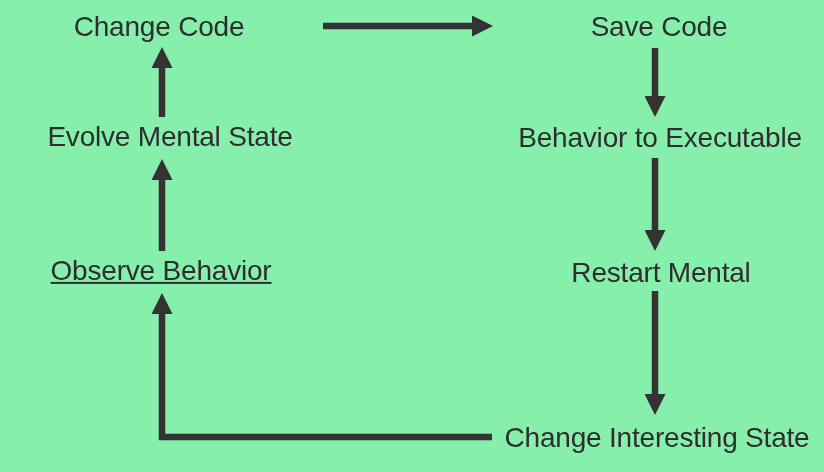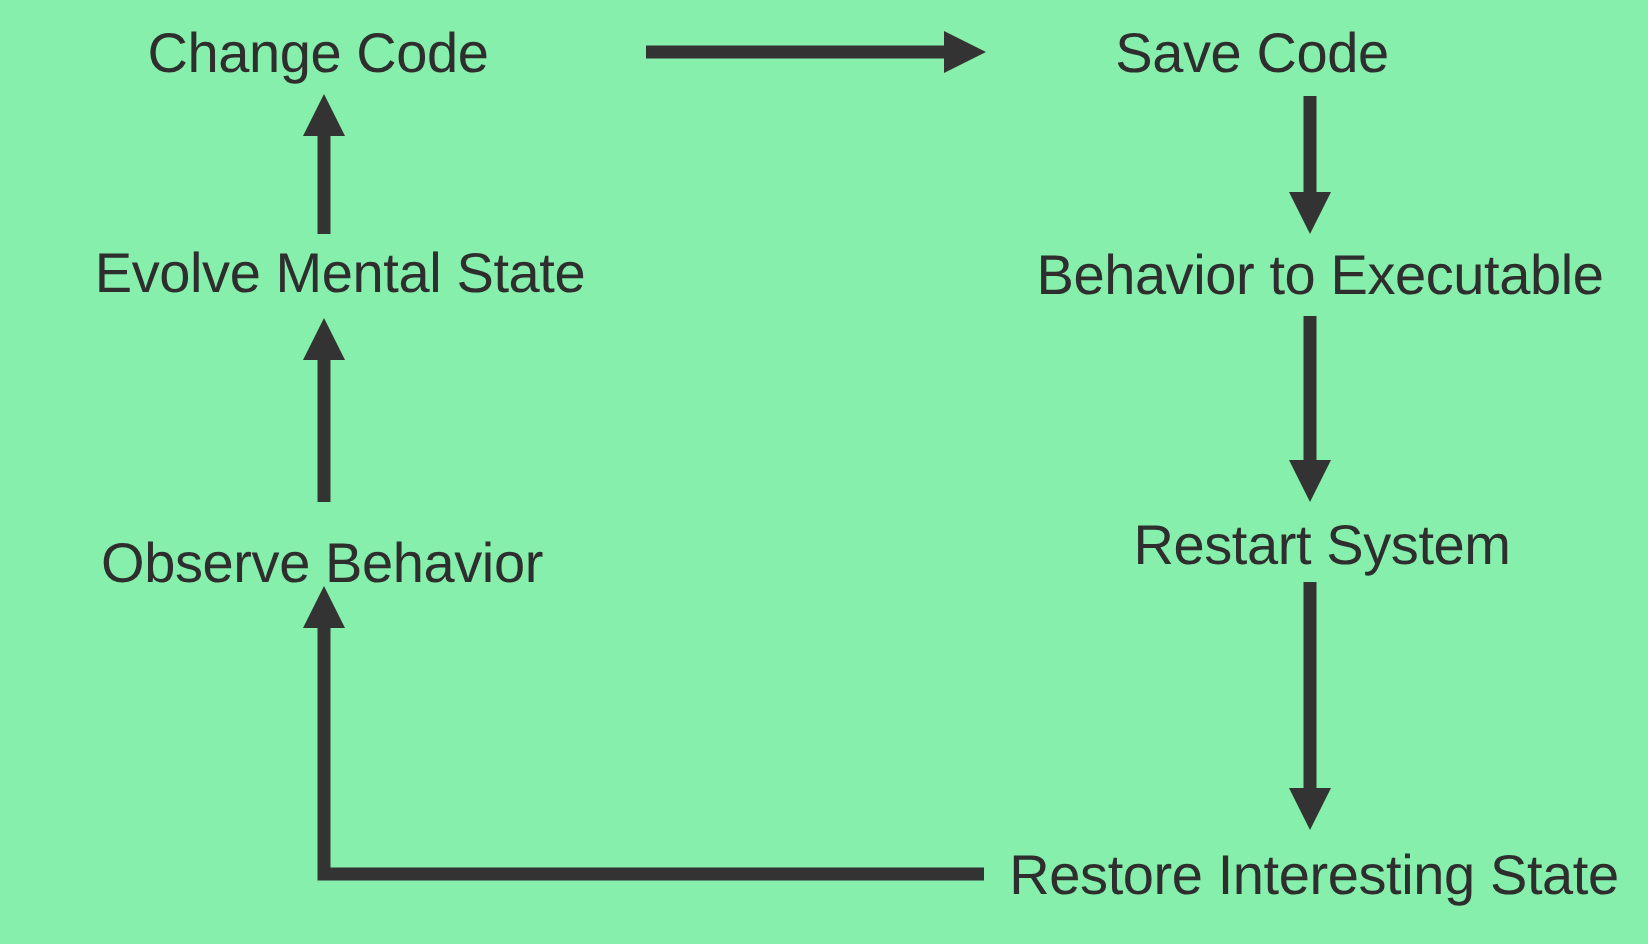--- a/index.html
+++ b/index.html
@@ -51,25 +51,25 @@
 
     <path d="M492 437 L162 437 L162 312" fill="none" stroke-width="6.5" stroke-linejoin="miter" marker-end="url(#arrowhead)" stroke="#333333"></path>
 
     <path d="M162 251 L162 178" fill="none" stroke-width="6.5" marker-end="url(#arrowhead)" stroke="#333333"></path>
 
     <path d="M162 117 L162 66" fill="none" stroke-width="6.5" marker-end="url(#arrowhead)" stroke="#333333"></path>
   </svg>
 
   <div class="node" style="left:159px; top:27px;">Change Code</div>
 
-  <div class="node" style="left:626px; top:27px;">Save Code</div>
+  <div class="node" style="left:659px; top:27px;">Save Code</div>
 
   <div class="node" style="left:660px; top:138px;">Behavior to Executable</div>
 
-  <div class="node" style="left:661px; top:273px;">Restart System</div>
+  <div class="node" style="left:661px; top:273px;">Restart Mental</div>
 
-  <div class="node" style="left:657px; top:438px;">Restore Interesting State</div>
+  <div class="node" style="left:657px; top:438px;">Change Interesting State</div>
 
-  <div class="node" style="left:161px; top:282px;">Observe Behavior</div>
+  <div class="node" style="left:161px; top:271px;text-decoration:underline;">Observe Behavior</div>
 
   <div class="node" style="left:170px; top:137px;">Evolve Mental State</div>
 
 </div>
 
 </body></html>

